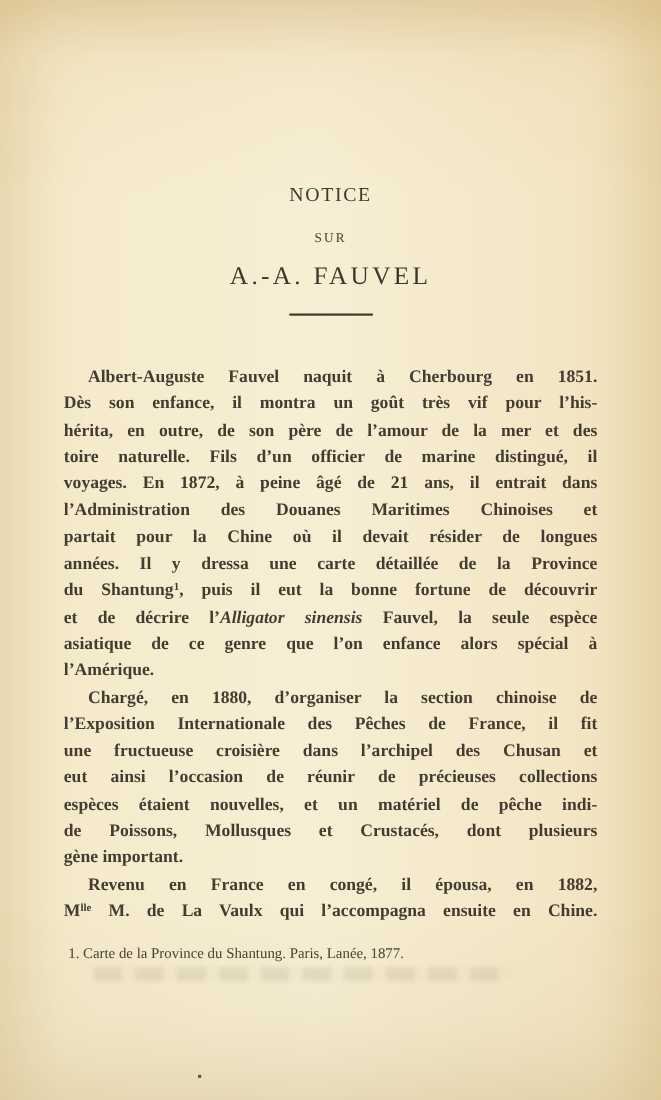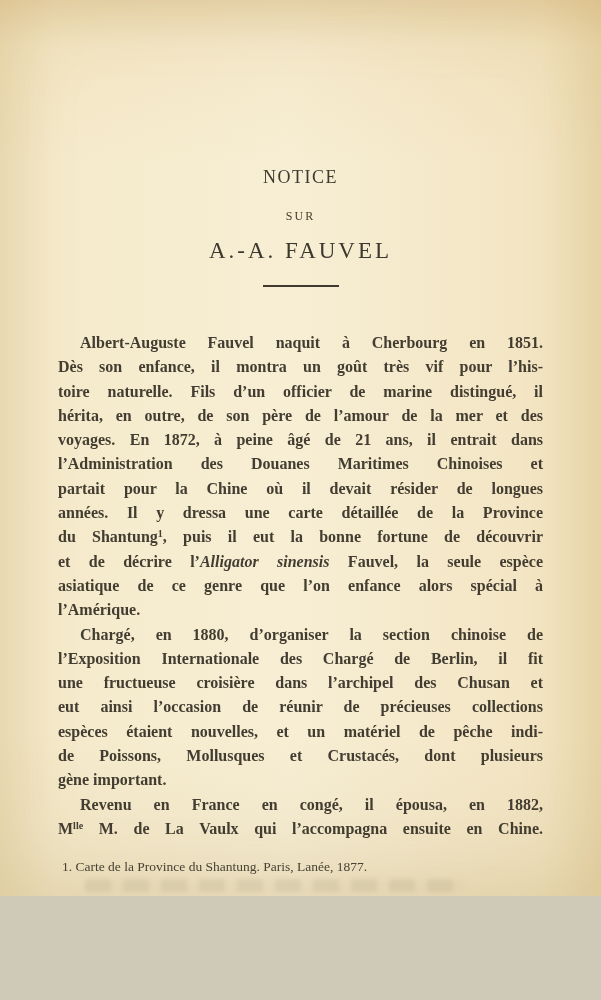--- a/index.html
+++ b/index.html
@@ -3,21 +3,21 @@
 <meta charset="utf-8">
 <style>
   html, body { margin: 0; padding: 0; }
   body {
     width: 601px; height: 1000px;
     background: #cfc9b8;
     font-family: "Liberation Serif", "DejaVu Serif", serif;
   }
   .page {
     position: relative;
-    width: 601px; height: 896px;
+    width: 601px; height: 1000px;
     overflow: hidden;
     color: #453f34;
     background:
       linear-gradient(180deg, rgba(209,170,105,0.30) 0%, rgba(226,196,138,0.14) 5%, rgba(255,255,255,0) 18%, rgba(255,255,255,0) 82%, rgba(196,178,132,0.16) 100%),
       linear-gradient(90deg, #f0e2be 0%, #f5eacb 9%, #f7eed4 48%, #f3e5c3 90%, #eddcb2 100%);
     box-shadow: inset 0 0 70px 12px rgba(168,128,58,0.16);
   }
   .header { text-align: center; padding-top: 167px; }
   .title {
     font-size: 18px; letter-spacing: 1.5px; color: #3f3a2f;
@@ -82,32 +82,32 @@
   <div class="header">
     <h1 class="title">NOTICE</h1>
     <div class="subtitle">SUR</div>
     <div class="person-name">A.-A. FAUVEL</div>
     <div class="title-rule"></div>
   </div>
 
   <div class="body-text">
       <div class="line indent"><span>Albert-Auguste Fauvel naquit à Cherbourg en 1851.</span></div>
       <div class="line"><span>Dès son enfance, il montra un goût très vif pour l’his-</span></div>
+      <div class="line"><span>hérita, en outre, de son père de l’amour de la mer et des</span></div>
       <div class="line"><span>toire naturelle. Fils d’un officier de marine distingué, il</span></div>
-      <div class="line"><span>hérita, en outre, de son père de l’amour de la mer et des</span></div>
       <div class="line"><span>voyages. En 1872, à peine âgé de 21 ans, il entrait dans</span></div>
       <div class="line"><span>l’Administration des Douanes Maritimes Chinoises et</span></div>
       <div class="line"><span>partait pour la Chine où il devait résider de longues</span></div>
       <div class="line"><span>années. Il y dressa une carte détaillée de la Province</span></div>
       <div class="line"><span>du Shantung</span><span class="sup">1</span><span>, puis il eut la bonne fortune de découvrir</span></div>
       <div class="line"><span>et de décrire l’</span><span class="italic">Alligator sinensis</span><span> Fauvel, la seule espèce</span></div>
       <div class="line"><span>asiatique de ce genre que l’on enfance alors spécial à</span></div>
       <div class="line end"><span>l’Amérique.</span></div>
       <div class="line indent"><span>Chargé, en 1880, d’organiser la section chinoise de</span></div>
-      <div class="line"><span>l’Exposition Internationale des Chargé de Berlin, il fit</span></div>
+      <div class="line"><span>l’Exposition Internationale des Pêches de France, il fit</span></div>
       <div class="line"><span>une fructueuse croisière dans l’archipel des Chusan et</span></div>
       <div class="line"><span>eut ainsi l’occasion de réunir de précieuses collections</span></div>
       <div class="line"><span>espèces étaient nouvelles, et un matériel de pêche indi-</span></div>
       <div class="line"><span>de Poissons, Mollusques et Crustacés, dont plusieurs</span></div>
       <div class="line end"><span>gène important.</span></div>
       <div class="line indent"><span>Revenu en France en congé, il épousa, en 1882,</span></div>
       <div class="line"><span>M</span><span class="sup">lle</span><span> M. de La Vaulx qui l’accompagna ensuite en Chine.</span></div>
     </div>
 
   <div class="footnote">

